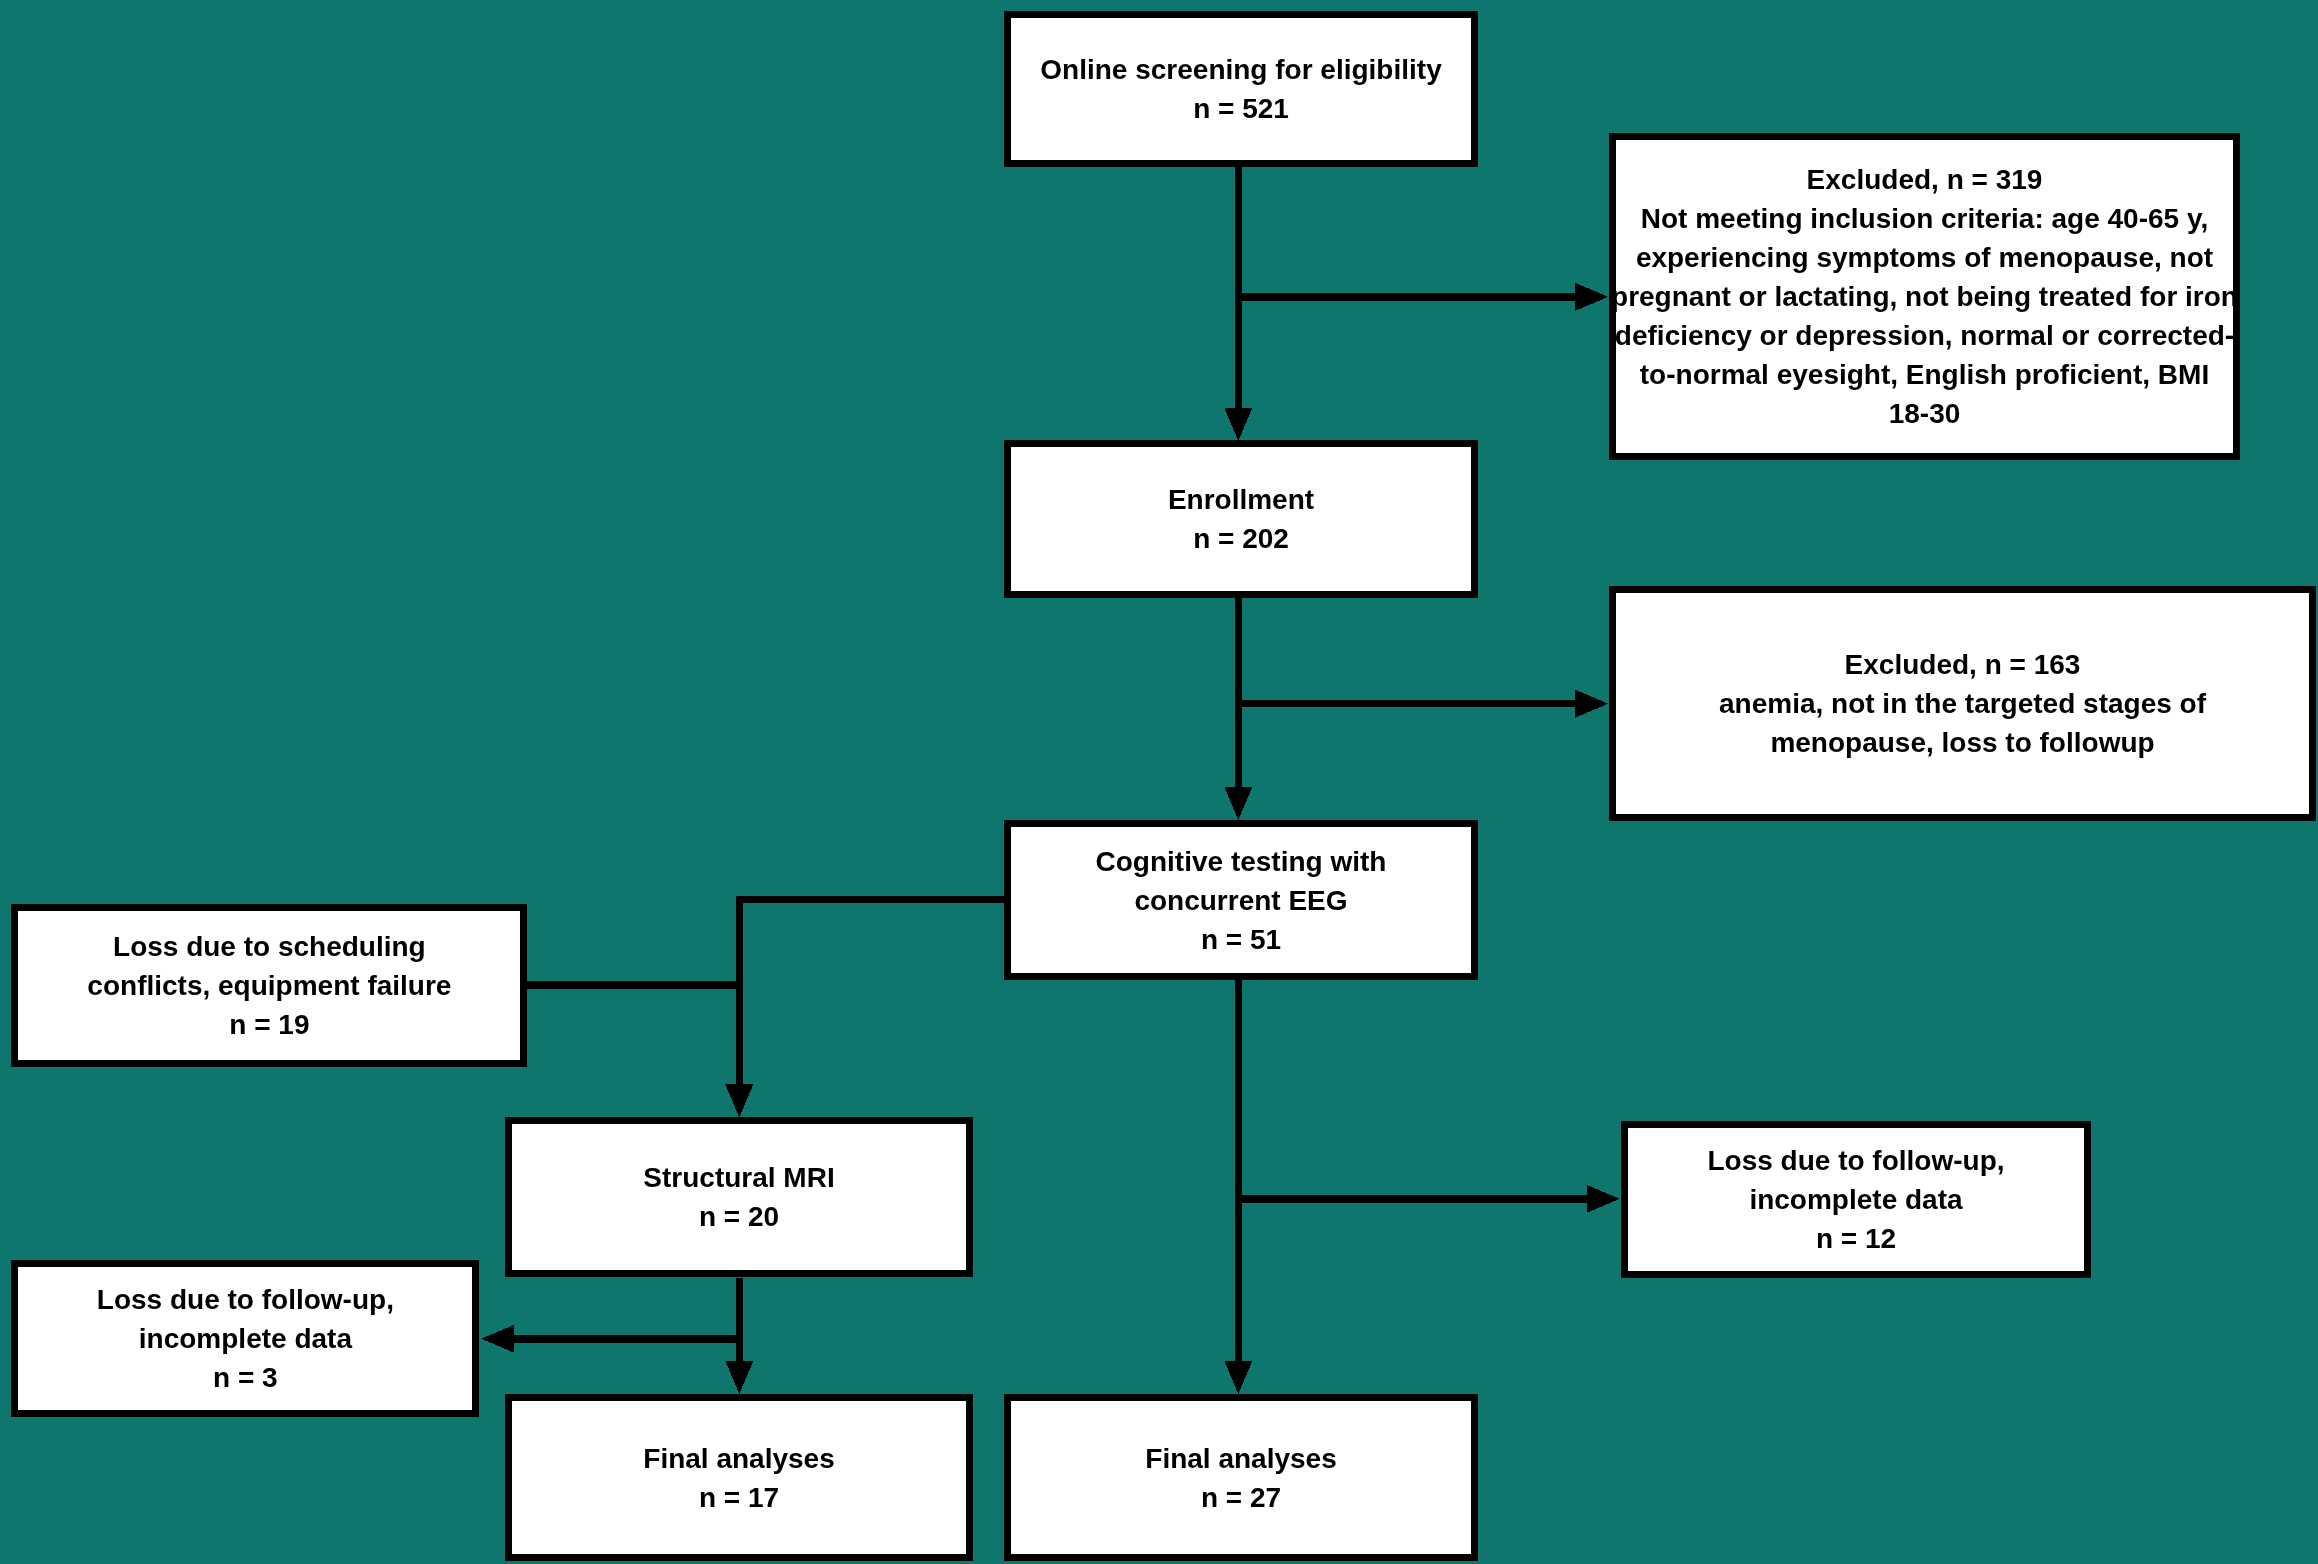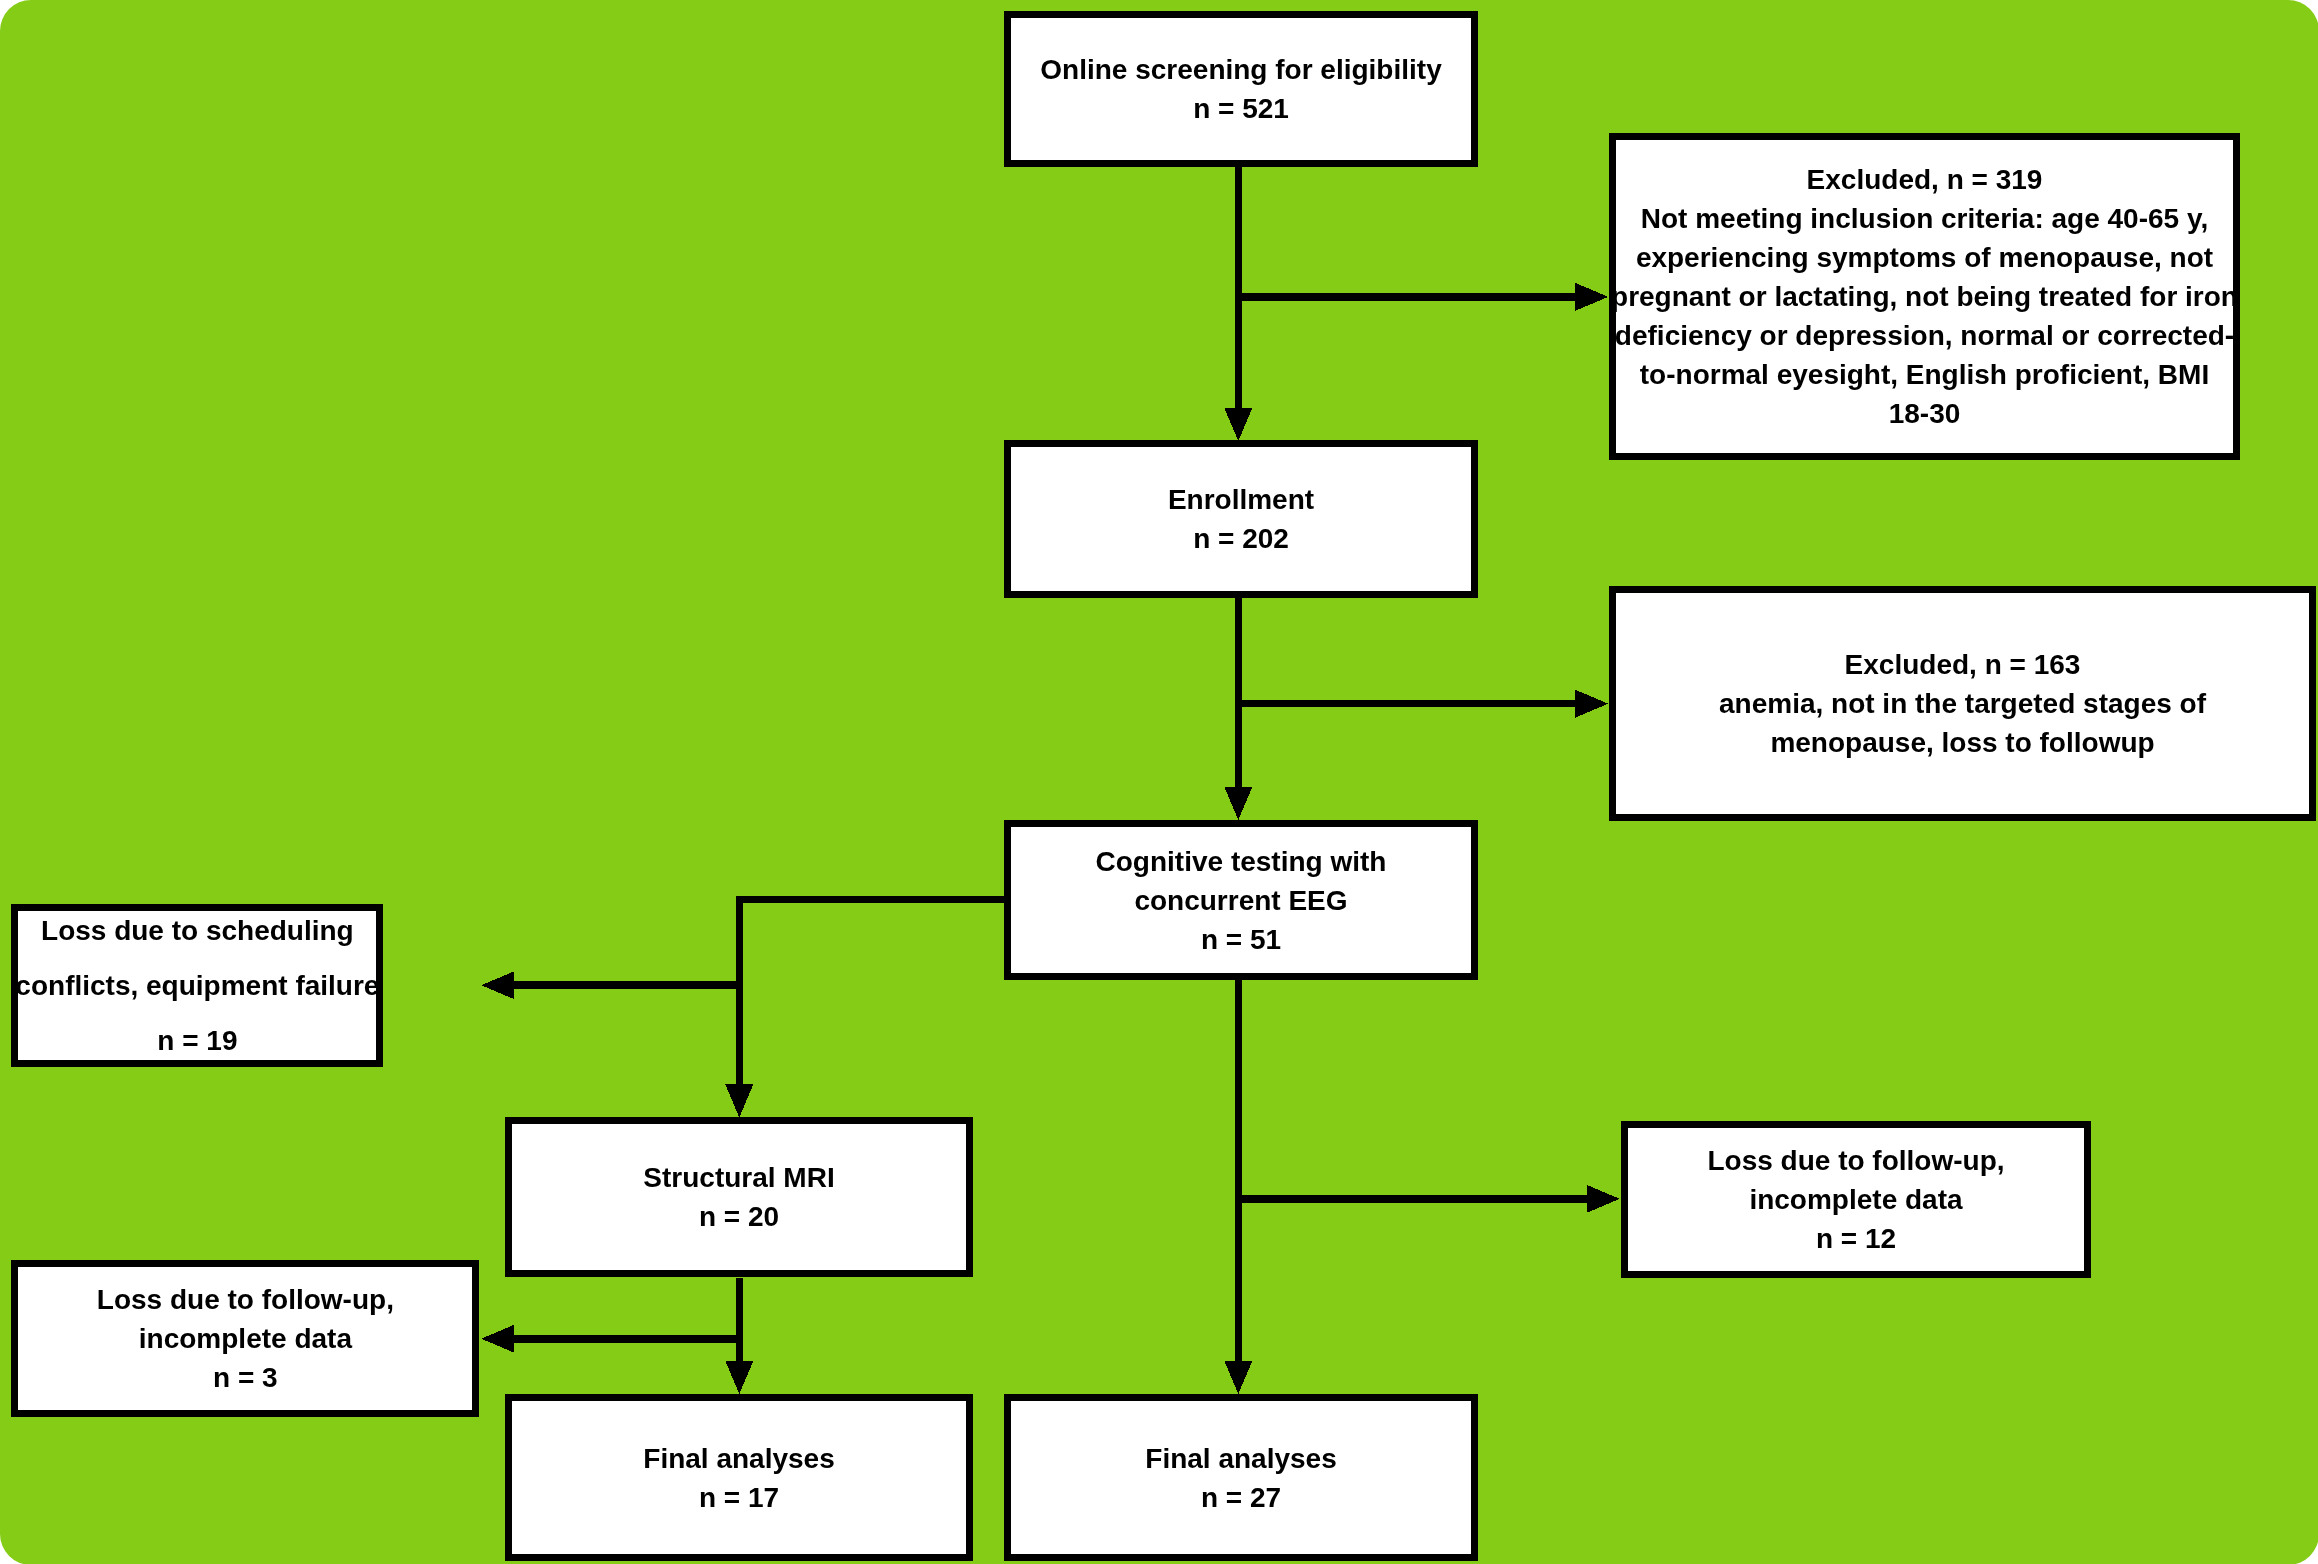--- a/index.html
+++ b/index.html
@@ -4,23 +4,22 @@
 <style>
   html, body {
     margin: 0;
     padding: 0;
     background: #ffffff;
   }
   #canvas {
     position: relative;
     width: 2319px;
     height: 1565px;
-    background: #84cc16;
+    background: #0f766e;
     font-family: "Liberation Sans", "DejaVu Sans", sans-serif;
-    border-radius: 31px;
   }
   .node {
     position: absolute;
     box-sizing: border-box;
     border: 7.6px solid #000000;
     background: #ffffff;
     display: flex;
     flex-direction: column;
     align-items: center;
     justify-content: center;
@@ -31,21 +30,21 @@
     line-height: 39px;
   }
   .node .ln { white-space: nowrap; }
 
   
   .n-screening   { left: 1004px; top:   11.4px; width:  474px; height: 156px; }
   .n-excluded319 { left: 1609px; top:  133px; width: 631px; height: 327px; }
   .n-enrollment  { left: 1004px; top:  440px; width:  474px; height: 158px; }
   .n-excluded163 { left: 1609px; top:  586px; width: 707px; height: 235px; }
   .n-cognitive   { left: 1004px; top: 820px; width:  474px; height: 160px; text-align: center; }
-  .n-loss-sched  { left:   11.4px; top: 904px; width:  372px; height: 163px; gap: 16px; }
+  .n-loss-sched  { left:   11.4px; top: 904px; width:  516px; height: 163px; }
   .n-mri         { left:  505px; top: 1117px; width:  468px; height: 160px; }
   .n-loss3       { left:   11.4px; top: 1260px; width:  468px; height: 157px; }
   .n-loss12      { left: 1621px; top: 1121px; width:  470px; height: 157px; }
   .n-final17     { left:  505px; top: 1394px; width:  468px; height: 167px; }
   .n-final27     { left: 1004px; top: 1394px; width:  474px; height: 167px; }
 
   #connectors {
     position: absolute;
     left: 0; top: 0;
     width: 2319px;

